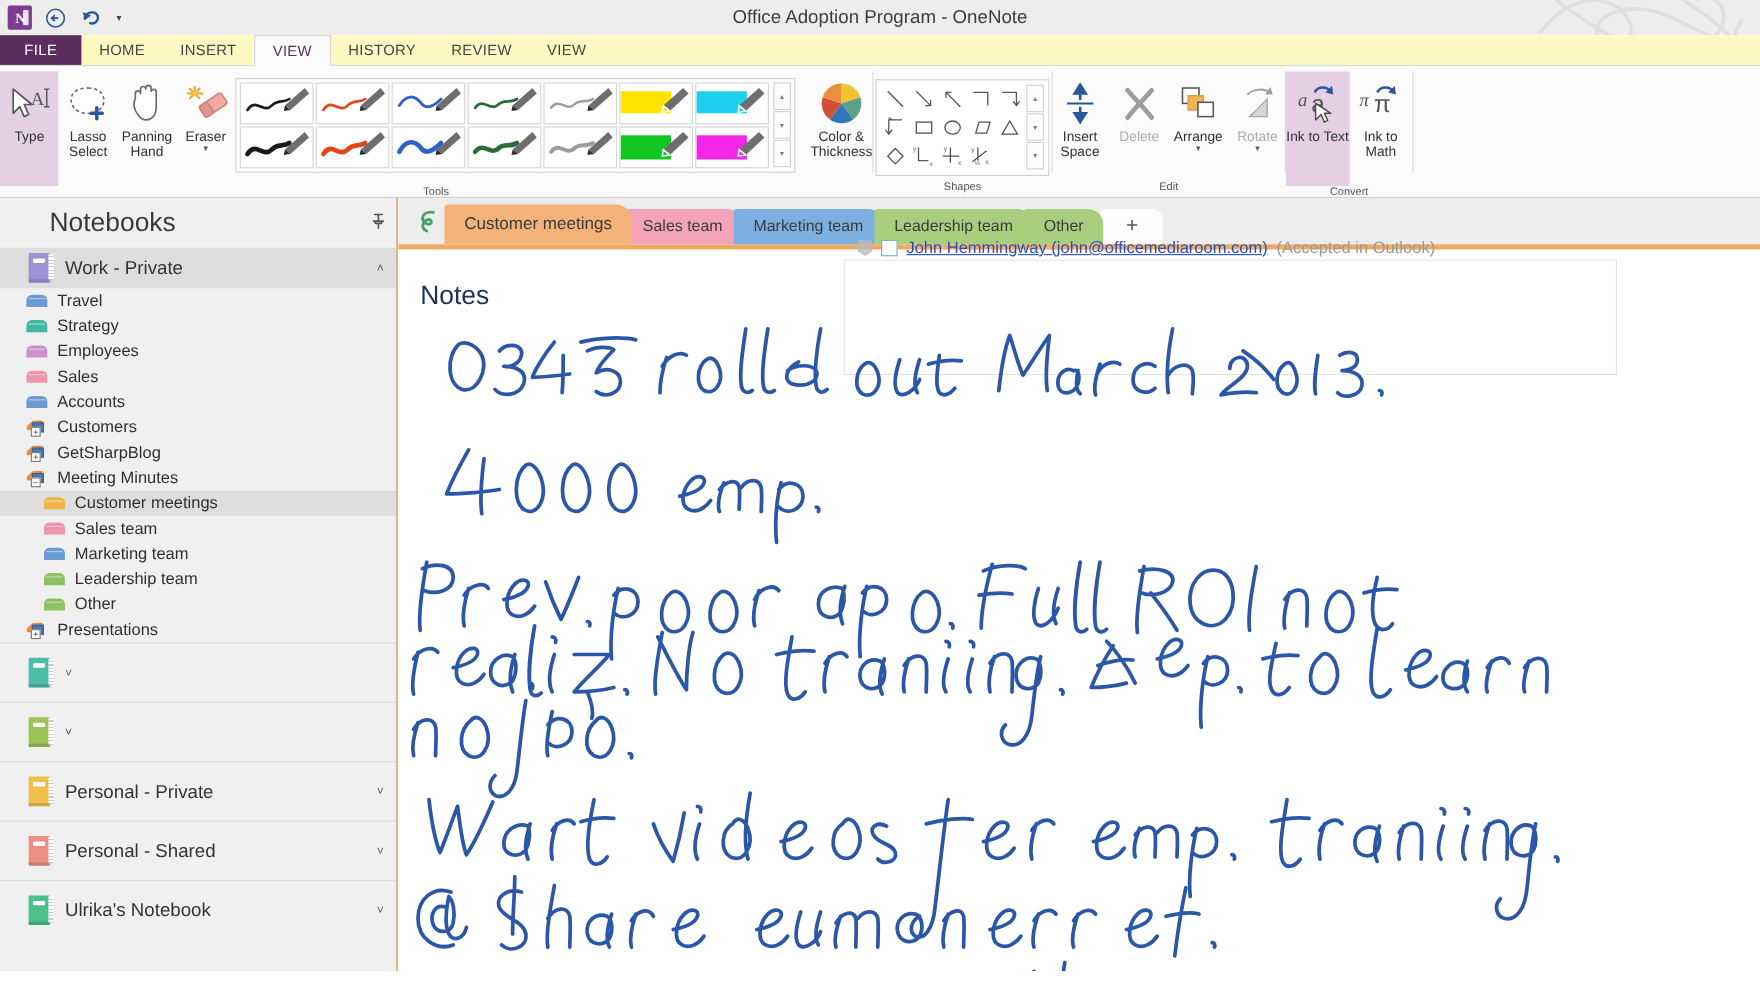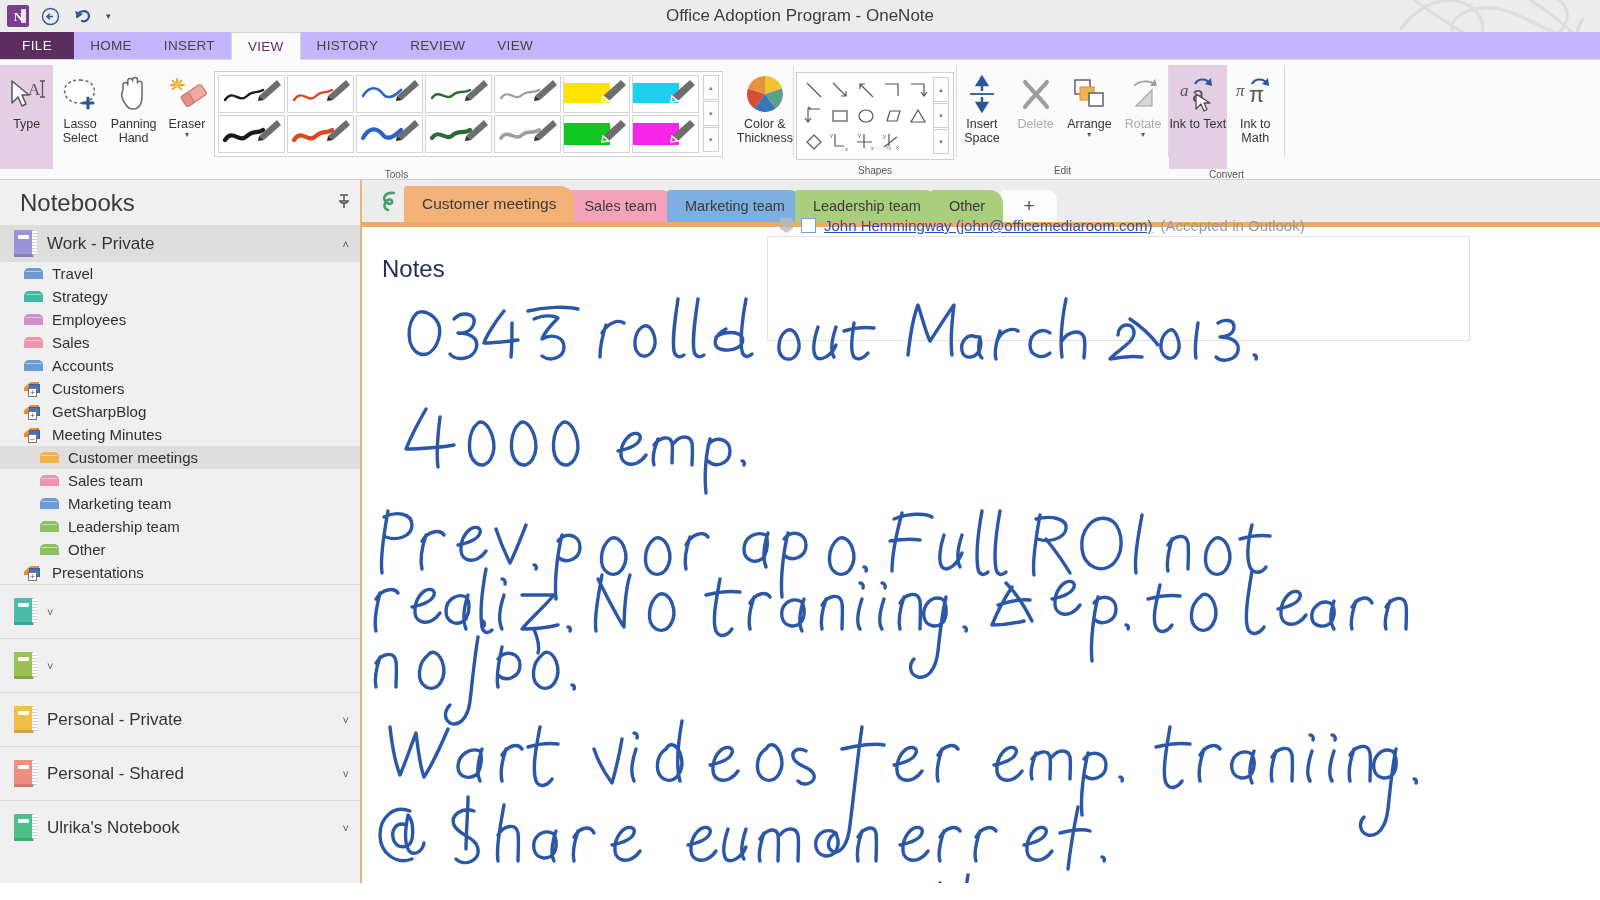--- a/index.html
+++ b/index.html
@@ -48,21 +48,21 @@
   .title-text {
     position: absolute; left: 0; right: 0; top: 0; height: 32px;
     display: flex; align-items: center; justify-content: center;
     font-size: 17px; color: #3b3b3b; z-index: 1;
   }
   .swirl { position: absolute; right: 0; top: -8px; z-index: 0; opacity: .85; }
 
   
   .ribbon-tabs {
     height: 28px;
-    background: #c4b5fd;
+    background: #fef9c3;
     display: flex; align-items: stretch;
     border-bottom: 1px solid #d9d9d9;
     position: relative;
   }
   .tab-file {
     background: #5c2d5f; color: #fff;
     padding: 0 22px;
     display: flex; align-items: center;
     font-size: 13.5px; letter-spacing: .4px;
   }
@@ -143,28 +143,29 @@
   
   .sidebar {
     width: 362px; background: #f0f0f0;
     border-right: 1px solid #d4d4d4;
     display: flex; flex-direction: column;
     position: relative;
   }
   .sb-header {
     height: 45px; display: flex; align-items: center;
     padding: 0 10px 0 20px;
+    margin-left: 25px;
   }
   .sb-title { font-size: 24px; color: #3a3a3a; flex: 1; }
   .sb-pin { color: #555; font-size: 15px; }
   .sb-scroll { flex: 1; overflow: hidden; }
 
   .nb-head {
     display: flex; align-items: center; gap: 10px;
-    height: 37px; padding: 0 12px 0 14px;
+    height: 37px; padding: 0 12px 0 26px;
     border-top: 1px solid #dcdcdc;
   }
   .nb-head.active { background: #dedede; border-top: none; }
   .nb-name { flex: 1; font-size: 17px; color: #333; }
   .nb-chev { font-size: 11px; color: #555; }
   .nb-icon { width: 23px; height: 27px; position: relative; flex: none; }
   .nb-icon .cover { position: absolute; inset: 0 4px 0 0; border-radius: 1px 0 0 1px; }
   .nb-icon .pages {
     position: absolute; right: 0; top: 1px; bottom: 2px; width: 5px;
     background: repeating-linear-gradient(to bottom, #fff 0 2px, #cfcfcf 2px 3px);

